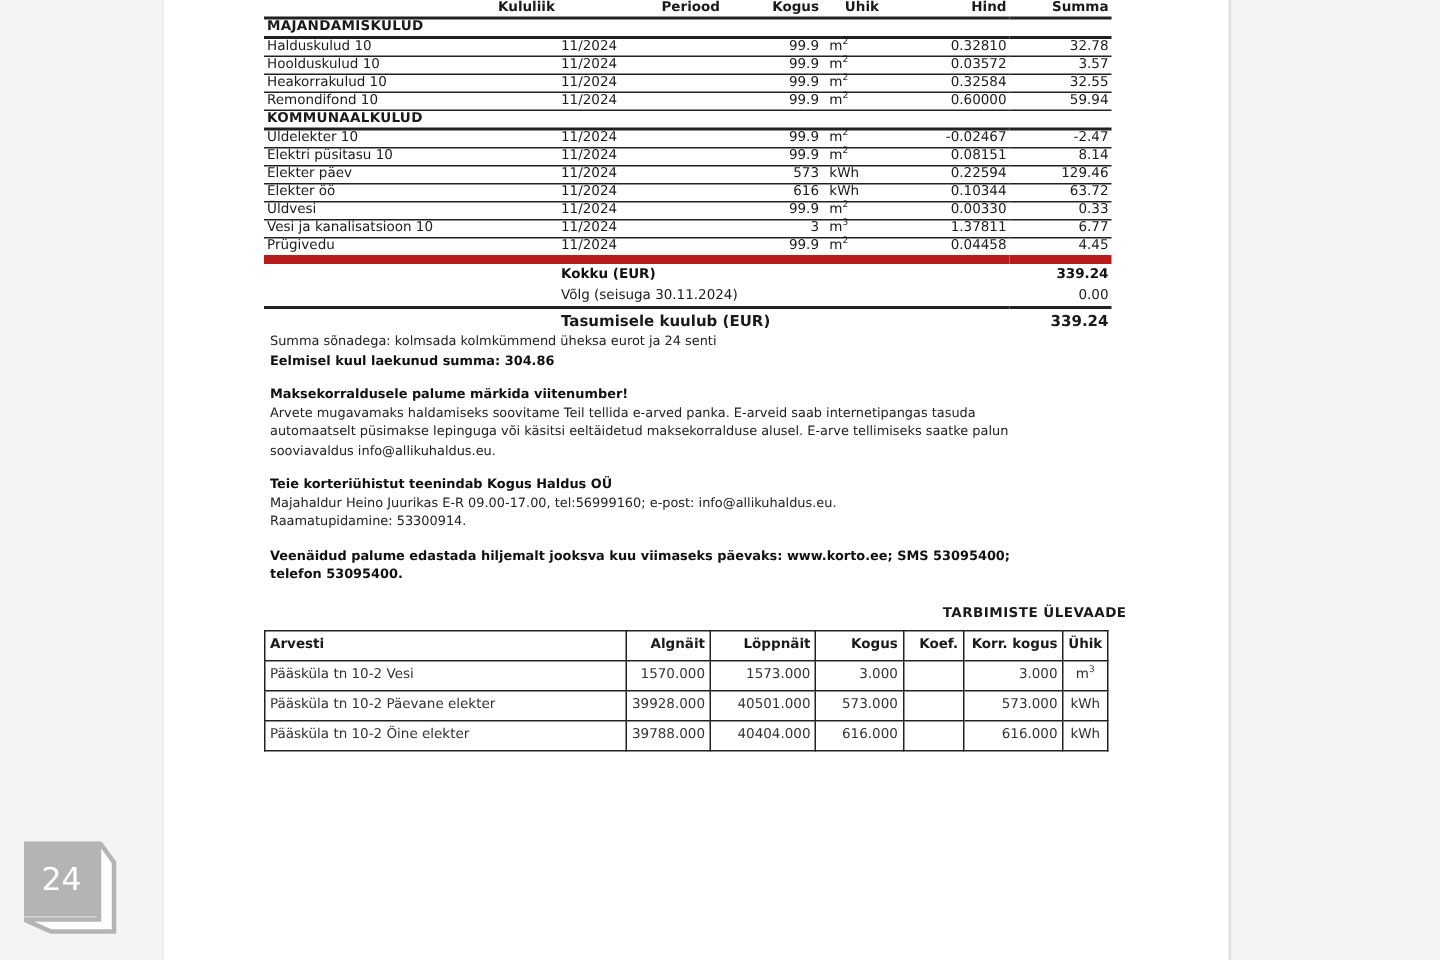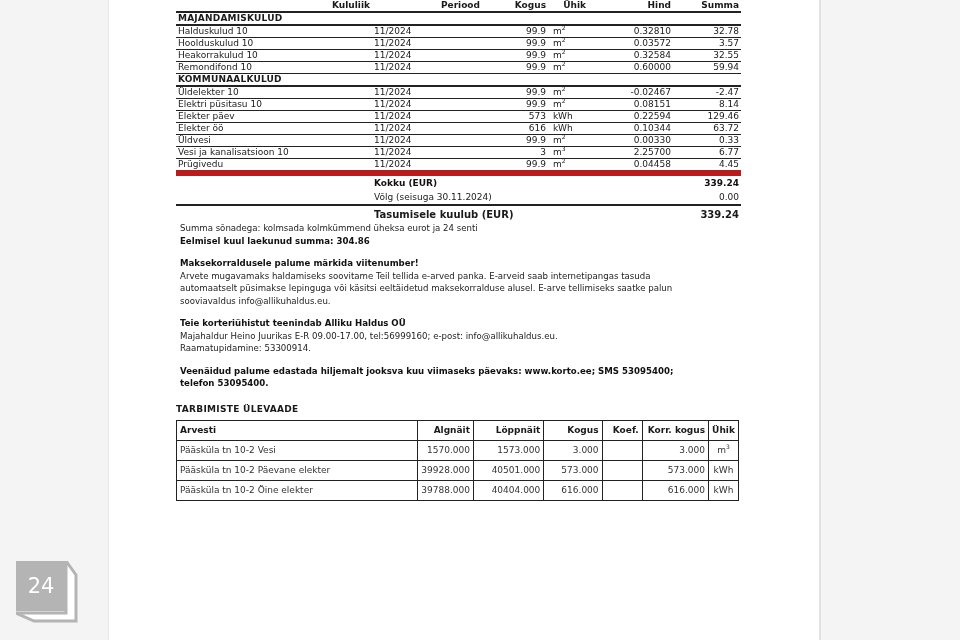--- a/index.html
+++ b/index.html
@@ -22,21 +22,21 @@
   .r { text-align:right; }
   .sup { font-size:6px; vertical-align:super; line-height:0; }
   .costs .last td { border-bottom:6px solid #b91c1c; }
   .totals { width:565px; border-collapse:collapse; font-size:9px; }
   .totals td { padding:1px 2px; height:12px; }
   .totals .total-line td { border-bottom:2px solid #222;margin-left:12px; }
   .totals .grand td { font-size:10px; font-weight:bold; height:14px; }
   .blk { margin-left:4px; line-height:12.5px; font-size:8.6px; color:#222; }
   .b { font-weight:bold; color:#111; }
   .gap { height:10px; }
-  .ov-title { text-align:left; font-weight:bold; font-size:9px; margin:14px 0 6px 0; letter-spacing:0.3px; }
+  .ov-title { text-align:right; font-weight:bold; font-size:9px; margin:14px 0 6px 0; letter-spacing:0.3px; }
   .ov { border-collapse:collapse; width:563px; margin-left:0; font-size:9px; }
   .ov th, .ov td { border:1.5px solid #222; padding:2px 3px; height:15px; white-space:nowrap; }
   .ov th { font-weight:bold; }
   .ov td { color:#333; }
   .badge {
     position:absolute; left:16px; top:561px; width:52px; height:52px;
   }
   .badge .face { position:absolute; left:0; top:0; width:50px; height:50px; background:#b4b4b4; color:#fff; font-size:21px; text-align:center; line-height:50px; font-family:"DejaVu Sans", sans-serif; }
 </style>
 </head>
@@ -141,21 +141,21 @@
             <td class="r">99.9</td>
             <td>&nbsp;<span>m</span><span class="sup">2</span></td>
             <td class="r">0.00330</td>
             <td class="r">0.33</td>
           </tr>
           <tr>
             <td>Vesi ja kanalisatsioon 10</td>
             <td>11/2024</td>
             <td class="r">3</td>
             <td>&nbsp;<span>m</span><span class="sup">3</span></td>
-            <td class="r">2.25700</td>
+            <td class="r">1.37811</td>
             <td class="r">6.77</td>
           </tr>
           <tr class="last">
             <td>Prügivedu</td>
             <td>11/2024</td>
             <td class="r">99.9</td>
             <td>&nbsp;<span>m</span><span class="sup">2</span></td>
             <td class="r">0.04458</td>
             <td class="r">4.45</td>
           </tr>
@@ -190,21 +190,21 @@
     <div class="blk">Summa sõnadega: kolmsada kolmkümmend üheksa eurot ja 24 senti</div>
     <div class="blk b">Eelmisel kuul laekunud summa: 304.86</div>
     <div class="gap"></div>
 
     <div class="blk b">Maksekorraldusele palume märkida viitenumber!</div>
     <div class="blk">Arvete mugavamaks haldamiseks soovitame Teil tellida e-arved panka. E-arveid saab internetipangas tasuda</div>
     <div class="blk">automaatselt püsimakse lepinguga või käsitsi eeltäidetud maksekorralduse alusel. E-arve tellimiseks saatke palun</div>
     <div class="blk">sooviavaldus info@allikuhaldus.eu.</div>
     <div class="gap"></div>
 
-    <div class="blk b">Teie korteriühistut teenindab Alliku Haldus OÜ</div>
+    <div class="blk b">Teie korteriühistut teenindab Kogus Haldus OÜ</div>
     <div class="blk">Majahaldur Heino Juurikas E-R 09.00-17.00, tel:56999160; e-post: info@allikuhaldus.eu.</div>
     <div class="blk">Raamatupidamine: 53300914.</div>
     <div class="gap"></div>
 
     <div class="blk b">Veenäidud palume edastada hiljemalt jooksva kuu viimaseks päevaks: www.korto.ee; SMS 53095400;</div>
     <div class="blk b">telefon 53095400.</div>
 
     <div class="ov-title">TARBIMISTE ÜLEVAADE</div>
     <table class="ov">
       <colgroup>

